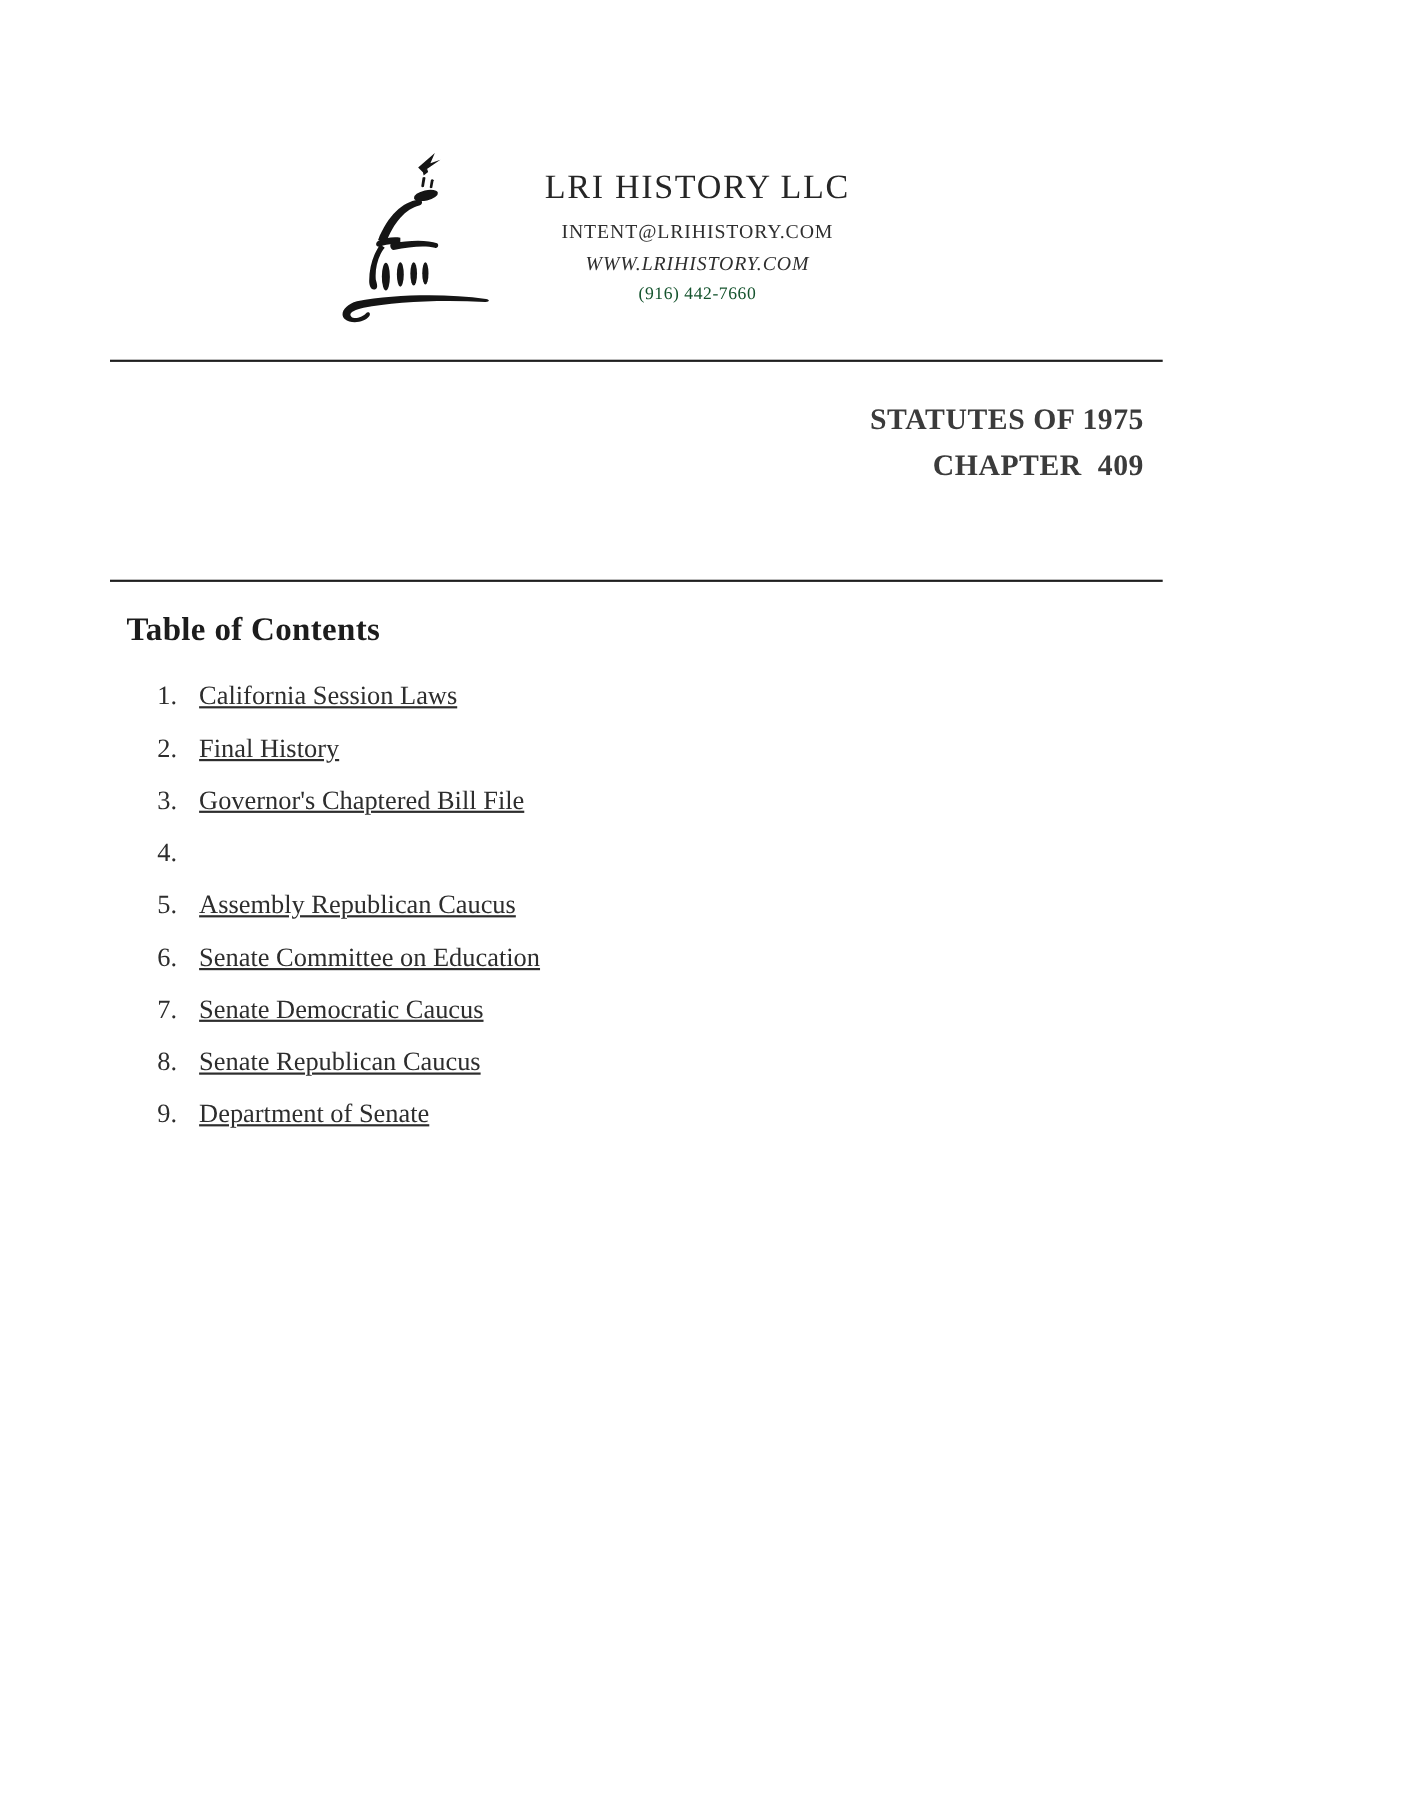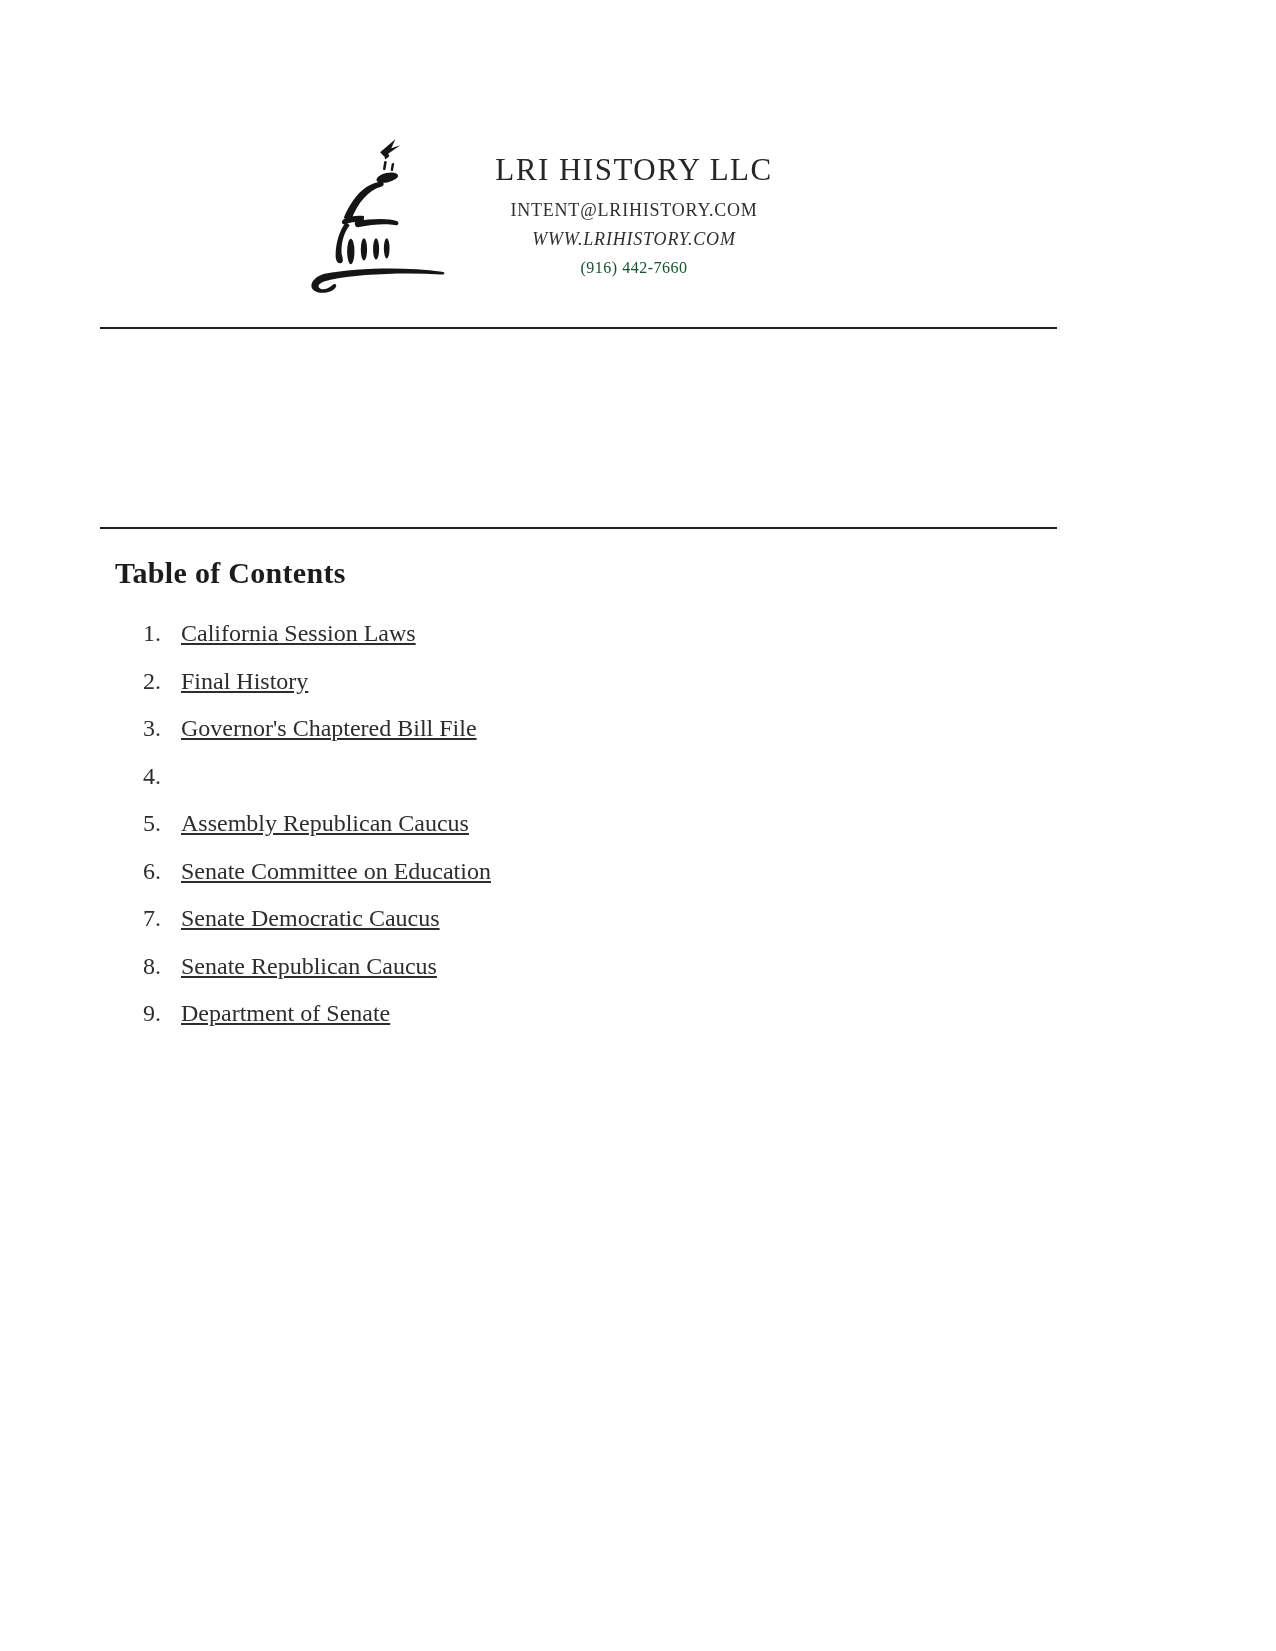--- a/index.html
+++ b/index.html
@@ -160,20 +160,22 @@
       <div class="contact-email">INTENT@LRIHISTORY.COM</div>
       <div class="contact-web">WWW.LRIHISTORY.COM</div>
       <div class="contact-phone">(916) 442-7660</div>
     </div>
   </div>
 
   <div class="rule rule-top"></div>
   <div class="rule rule-bottom"></div>
 
   <div class="doc-info">
+    <div>STATUTES OF 1975</div>
+    <div>CHAPTER  409</div>
   </div>
 
   <div class="toc-heading">Table of Contents</div>
 
   <ol class="toc-list">
     <li>
       <span class="toc-num">1.</span>
       <span class="toc-label">California Session Laws</span>
     </li>
     <li>

